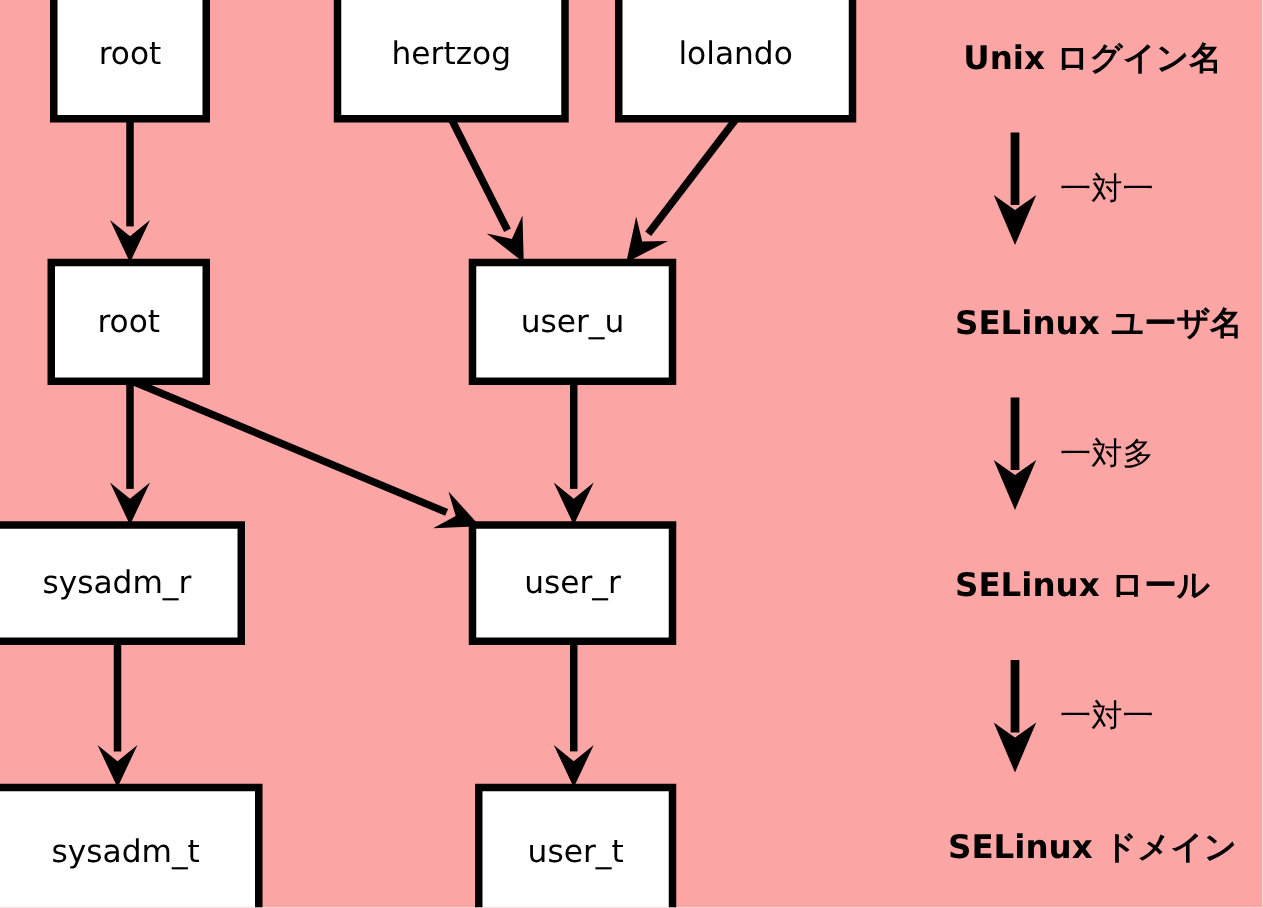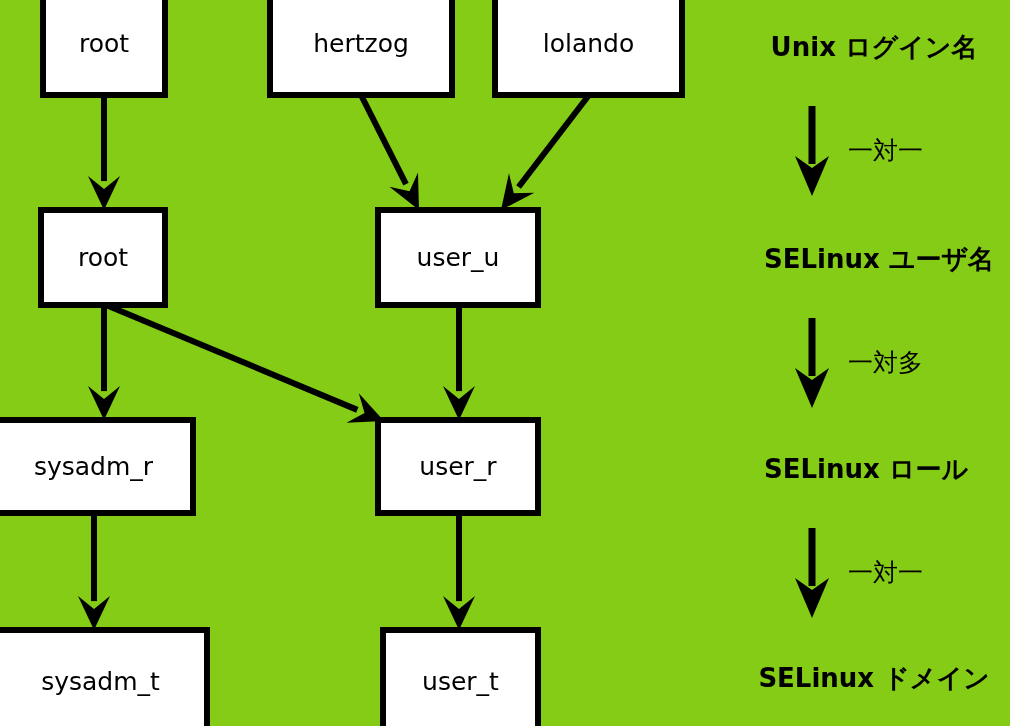--- a/index.html
+++ b/index.html
@@ -7,21 +7,21 @@
     padding: 0;
     background: #ffffff;
   }
   body {
     font-family: "DejaVu Sans", sans-serif;
   }
   #canvas {
     position: relative;
     width: 1010px;
     height: 726px;
-    background: #84cc16;
+    background: #fca5a5;
     overflow: hidden;
   }
   #diagram-svg {
     position: absolute;
     left: 0;
     top: 0;
     width: 1010px;
     height: 726px;
   }
   .node-label {

